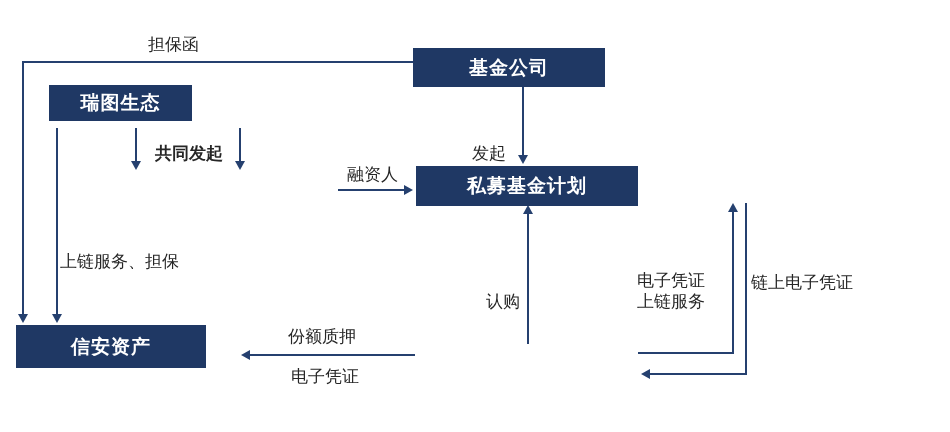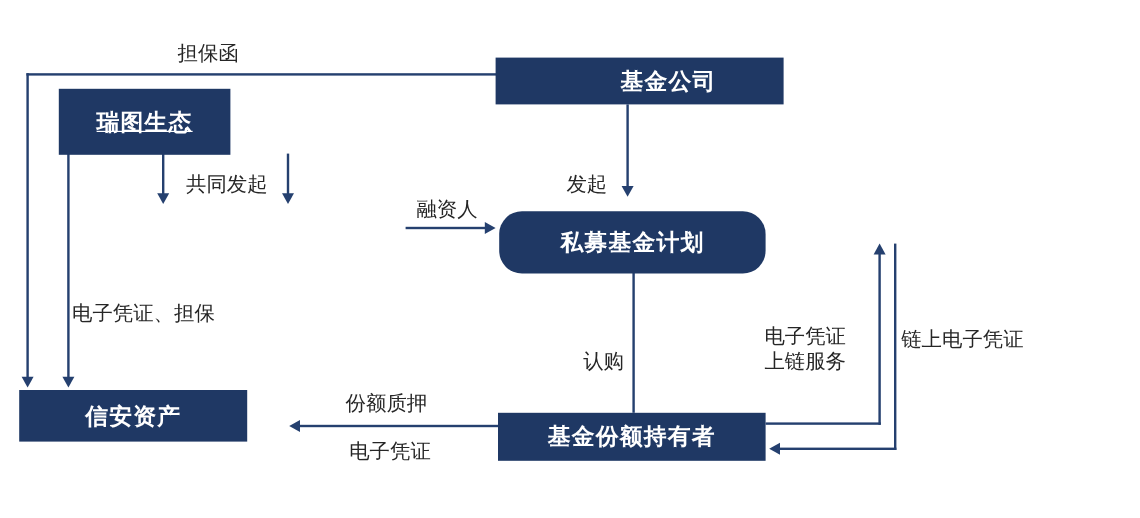--- a/index.html
+++ b/index.html
@@ -102,39 +102,36 @@
   <div class="line" style="left:732px; top:211px; width:2px; height:143px;"></div>
   <div class="arr arr-up" style="left:728px; top:203px;"></div>
 
   <div class="line" style="left:745px; top:203px; width:2px; height:172px;"></div>
   <div class="line" style="left:649px; top:373px; width:98px; height:2px;"></div>
   <div class="arr arr-left" style="left:641px; top:369px;"></div>
 
   <div class="line" style="left:249px; top:354px; width:166px; height:2px;"></div>
   <div class="arr arr-left" style="left:241px; top:350px;"></div>
 
-  <div class="node" style="left:413px; top:48px;  width:192px; height:39px;padding-left:48px;">
+  <div class="node" style="left:413px; top:48px;  width:192px; height:39px;">
       <span>基金公司</span>
     </div>
-  <div class="node" style="left:49px;  top:74px;  width:143px; height:55px;text-decoration:underline;">
+  <div class="node" style="left:49px;  top:85px;  width:143px; height:36px;">
       <span>瑞图生态</span>
     </div>
-  <div class="node" style="left:416px; top:176px; width:222px; height:52px;border-radius:19px;">
+  <div class="node" style="left:416px; top:166px; width:222px; height:40px;">
       <span>私募基金计划</span>
     </div>
   <div class="node" style="left:16px;  top:325px; width:190px; height:43px;">
       <span>信安资产</span>
     </div>
-  <div class="node" style="left:415px; top:344px; width:223px; height:40px;">
-      <span>基金份额持有者</span>
-    </div>
 
   <div class="elabel" style="left:148px; top:34px;">担保函</div>
-  <div class="elabel" style="left:60px;  top:251px;">电子凭证、担保</div>
-  <div class="elabel" style="left:155px; top:143px;">共同发起</div>
+  <div class="elabel" style="left:60px;  top:251px;">上链服务、担保</div>
+  <div class="elabel" style="left:155px; top:143px;font-weight:bold;">共同发起</div>
   <div class="elabel" style="left:347px; top:164px;">融资人</div>
   <div class="elabel" style="left:472px; top:131px;margin-top:12px;">发起</div>
   <div class="elabel" style="left:486px; top:291px;">认购</div>
   <div class="elabel" style="left:637px; top:270px;">
     <span style="display:block;">电子凭证</span>
     <span style="display:block;">上链服务</span>
   </div>
   <div class="elabel" style="left:751px; top:272px;">链上电子凭证</div>
   <div class="elabel" style="left:288px; top:326px;text-align:right;">份额质押</div>
   <div class="elabel" style="left:291px; top:366px;">电子凭证</div>

